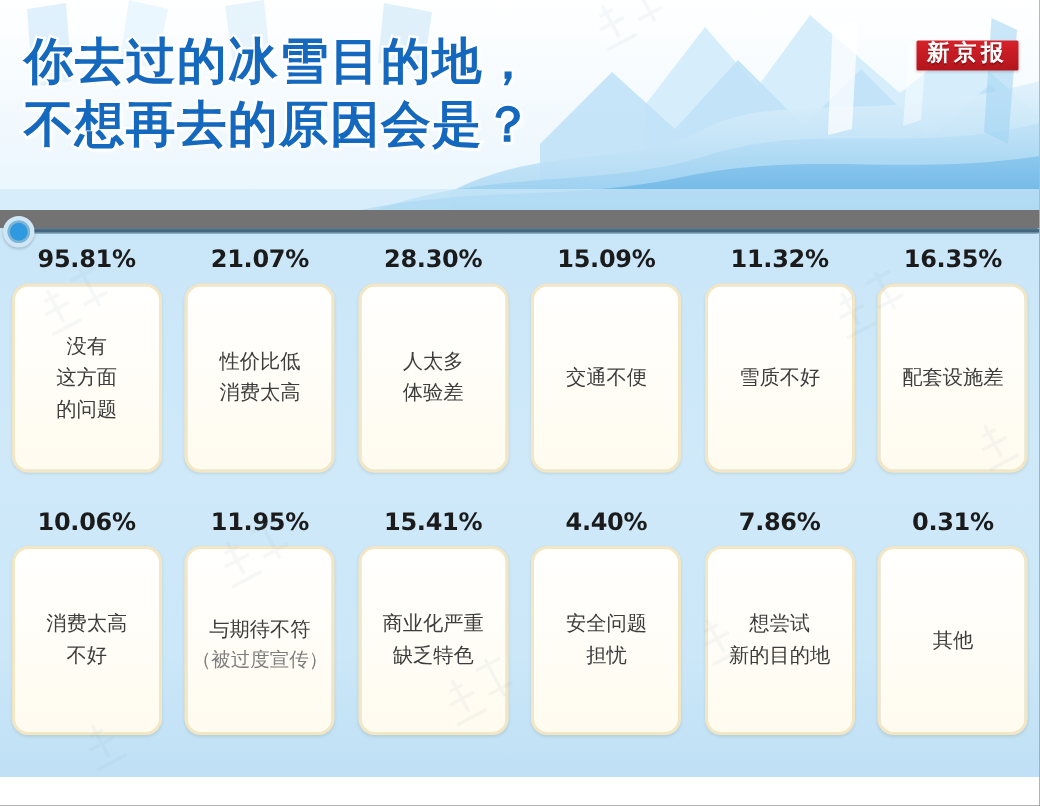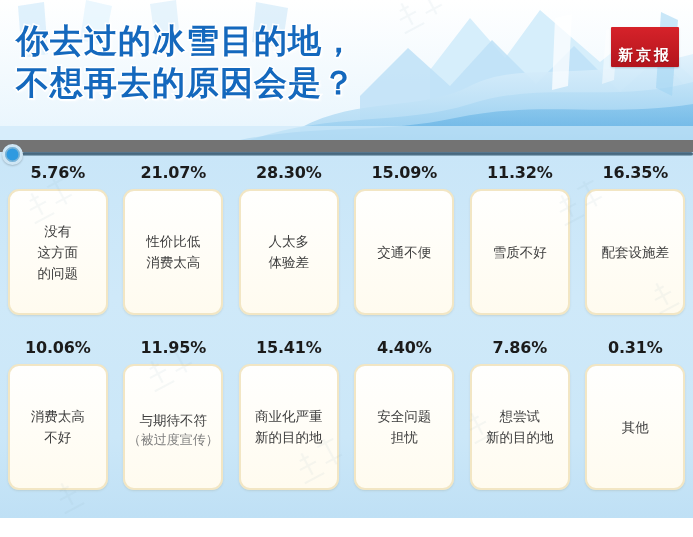--- a/index.html
+++ b/index.html
@@ -13,21 +13,21 @@
   
   .header{
     position:absolute;left:0;top:0;width:693px;height:140px;overflow:hidden;
     background:linear-gradient(180deg,#ffffff 0%,#f2fafe 28%,#dff0fb 62%,#cfe9fa 100%);
   }
   .hdr-svg{position:absolute;left:0;top:0;width:693px;height:140px;}
 
   .brand{
     position:absolute;right:14px;top:27px;
     background:linear-gradient(180deg,#d6222a 0%,#b3151c 100%);
-    padding:20px 7px 4px 7px;border-radius:1px;
+    padding:0 7px 4px 7px;border-radius:1px;
     box-shadow:0 1px 2px rgba(0,0,0,.18);
     z-index:7;
   }
   .brand span{
     display:block;color:#ffffff;font-weight:bold;font-size:15px;line-height:16px;
     letter-spacing:3px;white-space:nowrap;
     font-family:"DejaVu Sans","Liberation Sans",sans-serif;
     text-shadow:0 1px 0 rgba(0,0,0,.25);
   }
 
@@ -166,21 +166,21 @@
     <div class="rule-dot"></div>
   </div>
 
   <div class="body-fade"></div>
   <div class="footer-white"></div>
 
   <div class="grid">
 
     <div class="row row-1">
       <div class="cell">
-        <div class="pct">5.76%</div>
+        <div class="pct">95.81%</div>
         <div class="card">
           <div class="card-label">没有
 这方面
 的问题</div>
         </div>
       </div>
       <div class="cell">
         <div class="pct">21.07%</div>
         <div class="card">
           <div class="card-label">性价比低
@@ -226,21 +226,21 @@
         <div class="pct">11.95%</div>
         <div class="card">
           <div class="card-label">与期待不符</div>
           <div class="card-sub">（被过度宣传）</div>
         </div>
       </div>
       <div class="cell">
         <div class="pct">15.41%</div>
         <div class="card">
           <div class="card-label">商业化严重
-新的目的地</div>
+缺乏特色</div>
         </div>
       </div>
       <div class="cell">
         <div class="pct">4.40%</div>
         <div class="card">
           <div class="card-label">安全问题
 担忧</div>
         </div>
       </div>
       <div class="cell">

